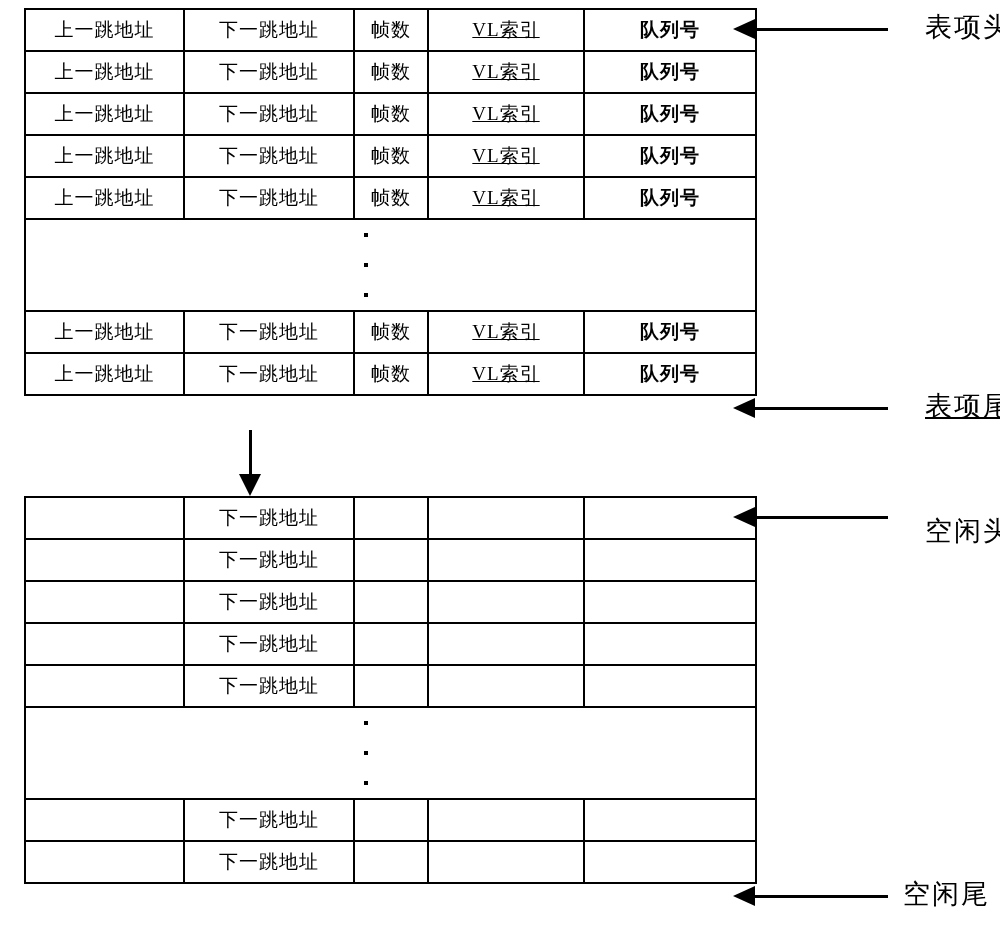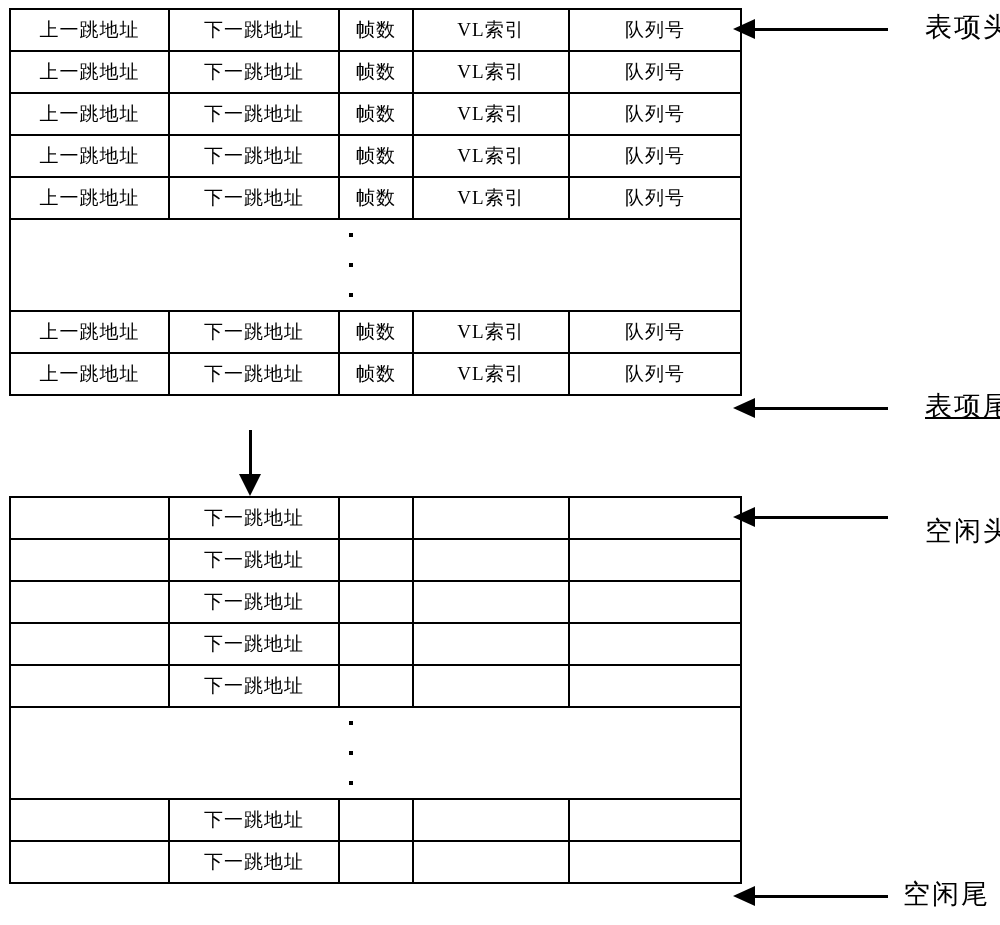--- a/index.html
+++ b/index.html
@@ -16,41 +16,41 @@
   }
   #canvas {
     position: relative;
     width: 1000px;
     height: 925px;
   }
 
   
   .entry-table {
     position: absolute;
-    left: 9px;
+    left: 24px;
     width: 721px;
     border-collapse: collapse;
     table-layout: fixed;
     background: #ffffff;
   }
   .entry-table td {
     border: 2px solid #000000;
     text-align: center;
     vertical-align: middle;
     font-size: 19px;
     letter-spacing: 1px;
     padding: 0;
     height: 40px;
     white-space: nowrap;
   }
   .c1 { width: 157px; }
   .c2 { width: 168px; border-radius: 10px; }
   .c3 { width: 72px;  }
-  .c4 { width: 154px; }
-  .c5 { width: 170px; }
+  .c4 { width: 154px; text-decoration: underline; }
+  .c5 { width: 170px; font-weight: bold; }
 
   .gap-cell {
     height: 122px;
     position: relative;
   }
   .vdots {
     position: absolute;
     left: 0;
     right: 0;
     top: 0;

